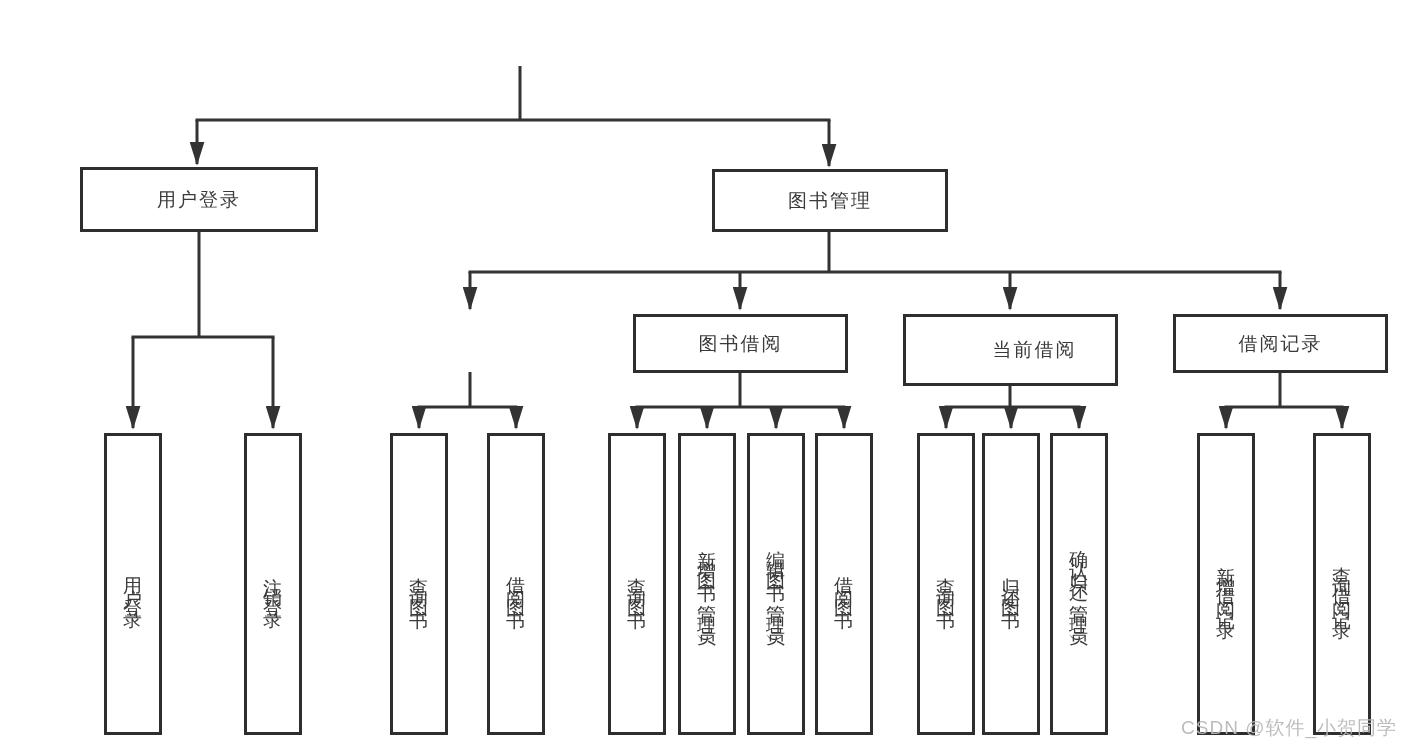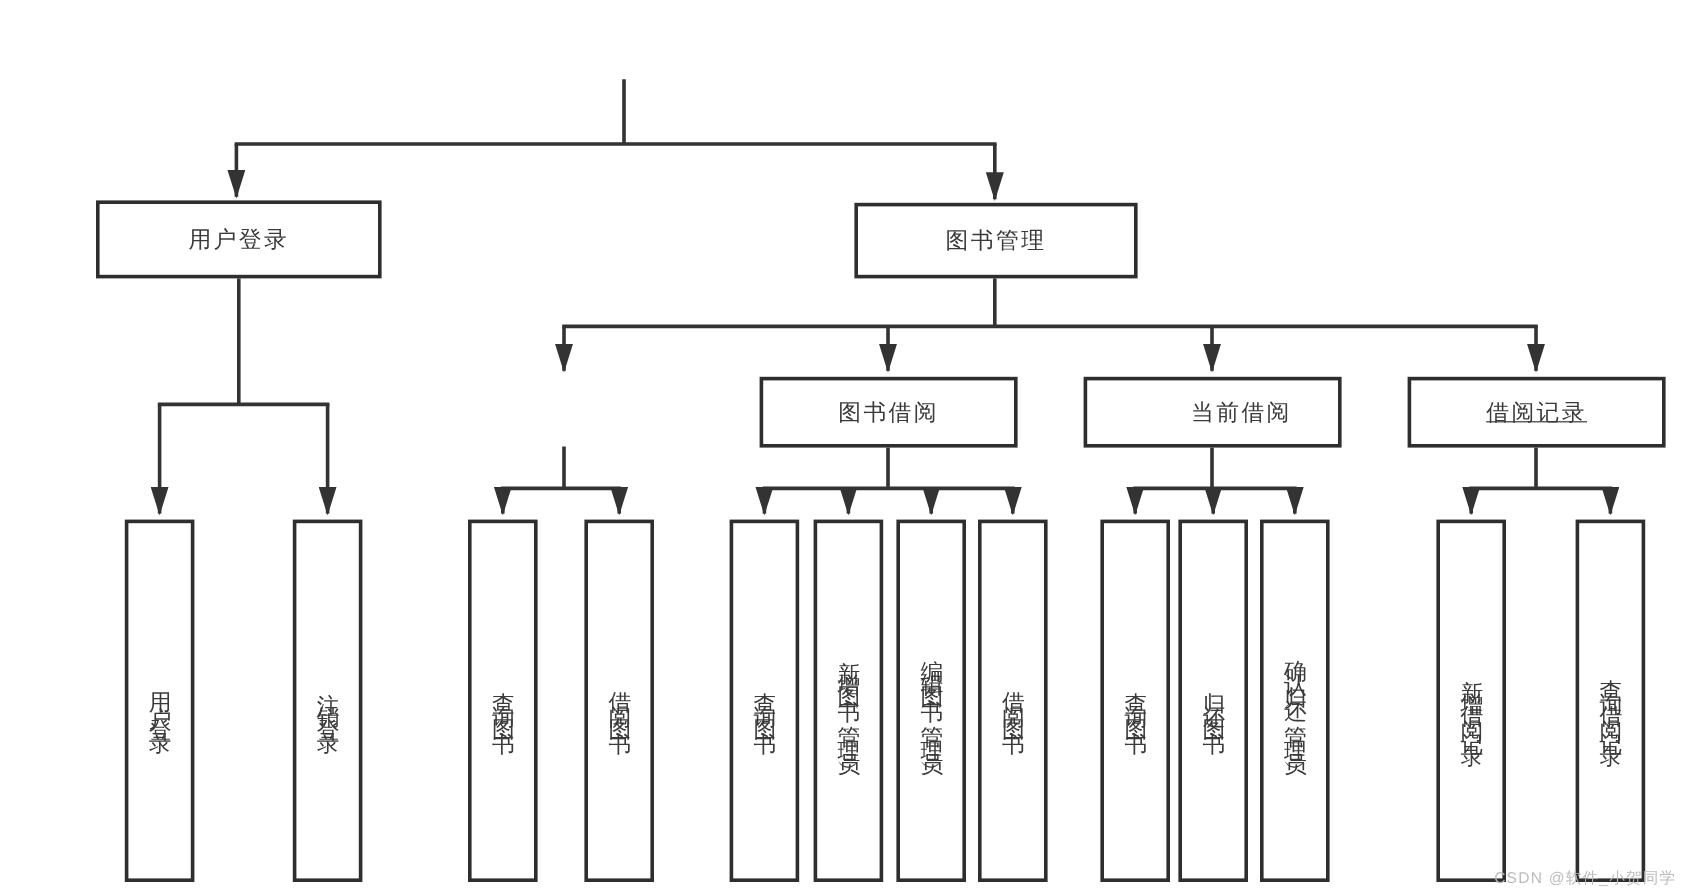--- a/index.html
+++ b/index.html
@@ -53,21 +53,21 @@
     text-orientation: mixed;
     font-size: 19px;
     letter-spacing: 11px;
     line-height: 1;
   }
   .lbl { display: block; }
   .watermark {
     position: absolute;
     right: 8px;
     bottom: 6px;
-    font-size: 13px;
+    font-size: 19px;
     letter-spacing: 1px;
     color: #b9b9b9;
     opacity: 0.95;
     white-space: nowrap;
     z-index: 5;
   }
 </style>
 </head>
 <body>
 
@@ -117,24 +117,24 @@
   <div class="box hbox" style="left:80px; top:167px; width:238px; height:65px;">
     <span class="lbl">用户登录</span>
   </div>
   <div class="box hbox" style="left:712px; top:169px; width:236px; height:63px;">
     <span class="lbl">图书管理</span>
   </div>
 
   <div class="box hbox" style="left:633px; top:314px; width:215px; height:59px;text-align:center;">
     <span class="lbl">图书借阅</span>
   </div>
-  <div class="box hbox" style="left:903px; top:314px; width:215px; height:59px;padding-left:48px;">
+  <div class="box hbox" style="left:903px; top:314px; width:215px; height:72px;padding-left:48px;">
     <span class="lbl">当前借阅</span>
   </div>
-  <div class="box hbox" style="left:1173px; top:314px; width:215px; height:59px;text-decoration:underline;">
+  <div class="box hbox" style="left:1173px; top:314px; width:215px; height:59px;">
     <span class="lbl">借阅记录</span>
   </div>
 
   <div class="box vbox" style="left:104px;">
     <span class="lbl">用户登录</span>
   </div>
   <div class="box vbox" style="left:244px;">
     <span class="lbl">注销登录</span>
   </div>
 

